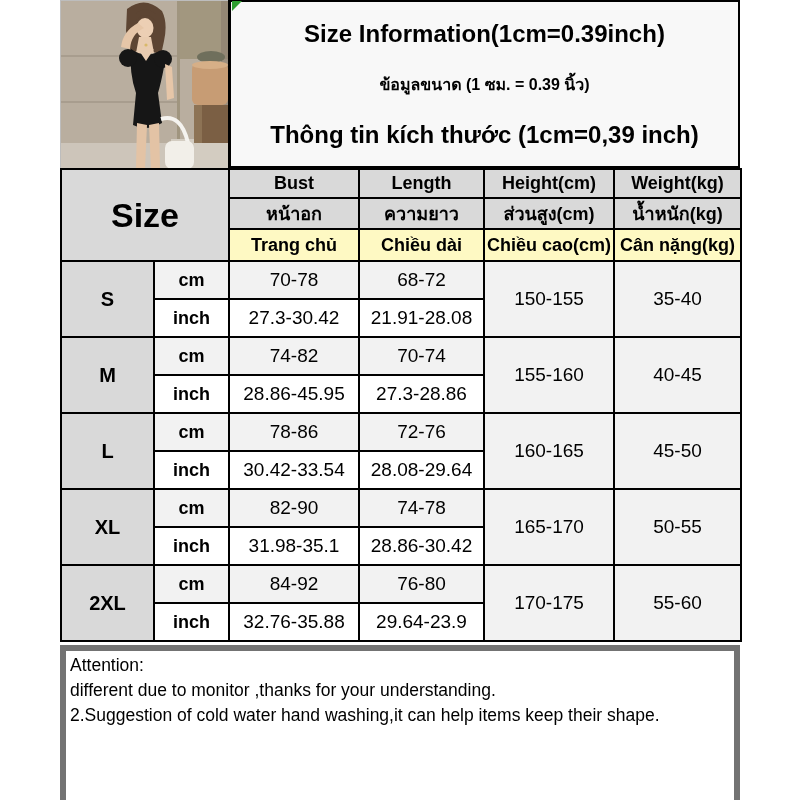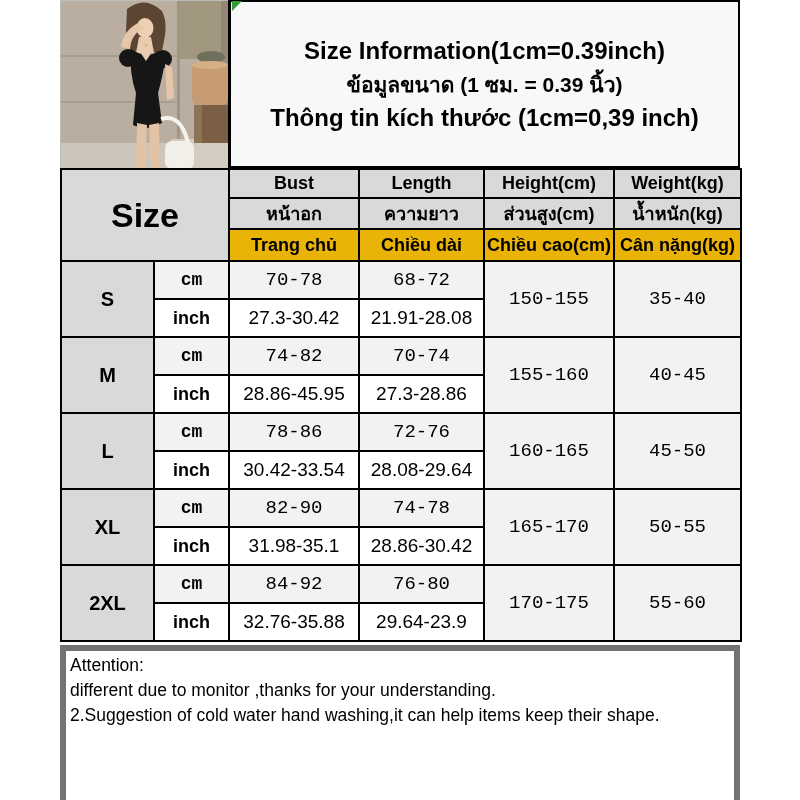--- a/index.html
+++ b/index.html
@@ -10,42 +10,42 @@
 
   
   .photo { position:absolute; left:0; top:0; width:168px; height:168px;
            border-left:1px solid #bdbdbd; border-top:1px solid #bdbdbd; overflow:hidden; }
   .photo svg { display:block; }
 
   
   .title-box { position:absolute; left:168px; top:0; width:512px; height:168px;
                background:#f8f8f8; border:2px solid #000; border-left:3px solid #000;
                display:flex; flex-direction:column; align-items:center; justify-content:center;
-               gap:3px; text-align:center; }
+               gap:24px; text-align:center; }
   .title-en { font-size:24px; font-weight:bold; }
-  .title-th { font-size:21px; font-weight:bold; }
+  .title-th { font-size:16px; font-weight:bold; }
   .title-vi { font-size:24px; font-weight:bold; }
   .green-corner { position:absolute; left:172px; top:1px; width:0; height:0;
                   border-top:10px solid #2e9e30; border-right:10px solid transparent; }
 
   
   table.size-table { position:absolute; left:0; top:168px; width:680px;
                      border-collapse:collapse; table-layout:fixed; }
   table.size-table td { border:2px solid #000; text-align:center; vertical-align:middle;
                         overflow:hidden; white-space:nowrap; }
   tr.hr1 { height:29px; } tr.hr2 { height:20px;margin-top:37px; } tr.hr3 { height:32px; }
   tr.data-row { height:38px; }
   .c-sizehead { background:#d9d9d9; font-size:34px; font-weight:bold; }
   .c-head   { background:#d9d9d9; font-size:18px; font-weight:bold; }
   .c-head-th{ background:#d9d9d9; font-size:18px; font-weight:bold; }
-  .c-head-vi{ background:#eab308; font-size:18px; font-weight:bold; }
+  .c-head-vi{ background:#fef9c3; font-size:18px; font-weight:bold; }
   .c-size   { background:#d9d9d9; font-size:20px; font-weight:bold; }
   .c-unit   { font-size:18px; font-weight:bold; }
   .c-val    { font-size:19px; }
-  .fill-light { background:#f2f2f2;font-family:Liberation Mono, monospace; }
+  .fill-light { background:#f2f2f2; }
   .fill-white { background:#ffffff; }
 
   
   .attention { position:absolute; left:0; top:645px; width:680px; height:194px;
                border:6px solid #737373; background:#fff; padding:2px 4px;
                font-size:17.5px; line-height:25px; white-space:nowrap; overflow:hidden; }
 </style>
 </head>
 <body>
 

